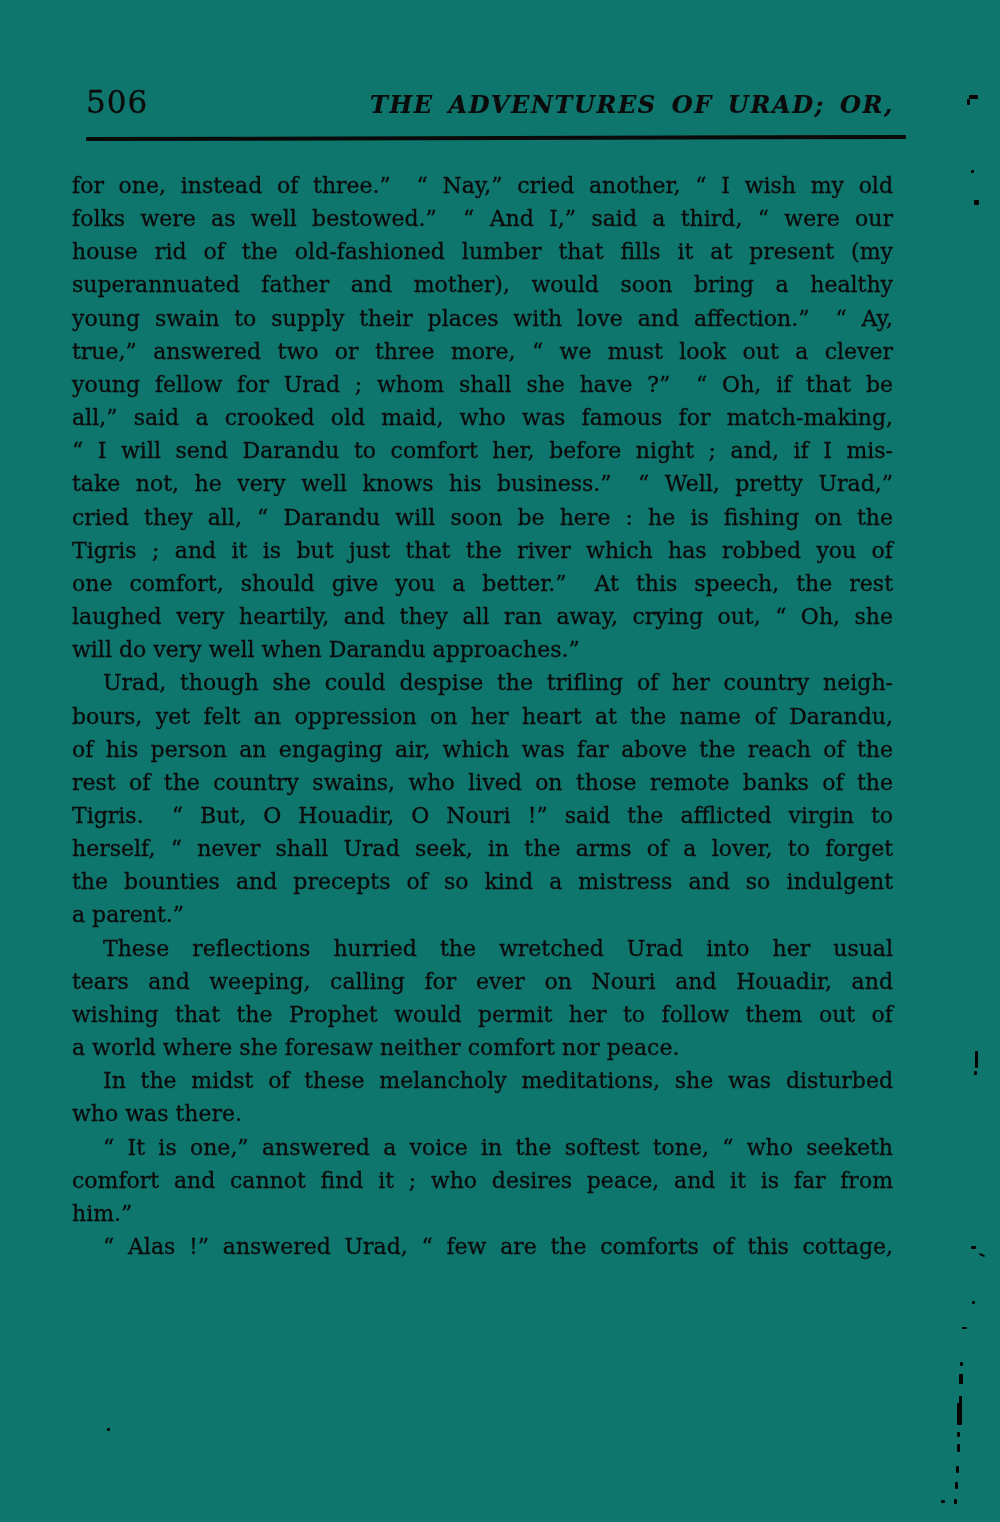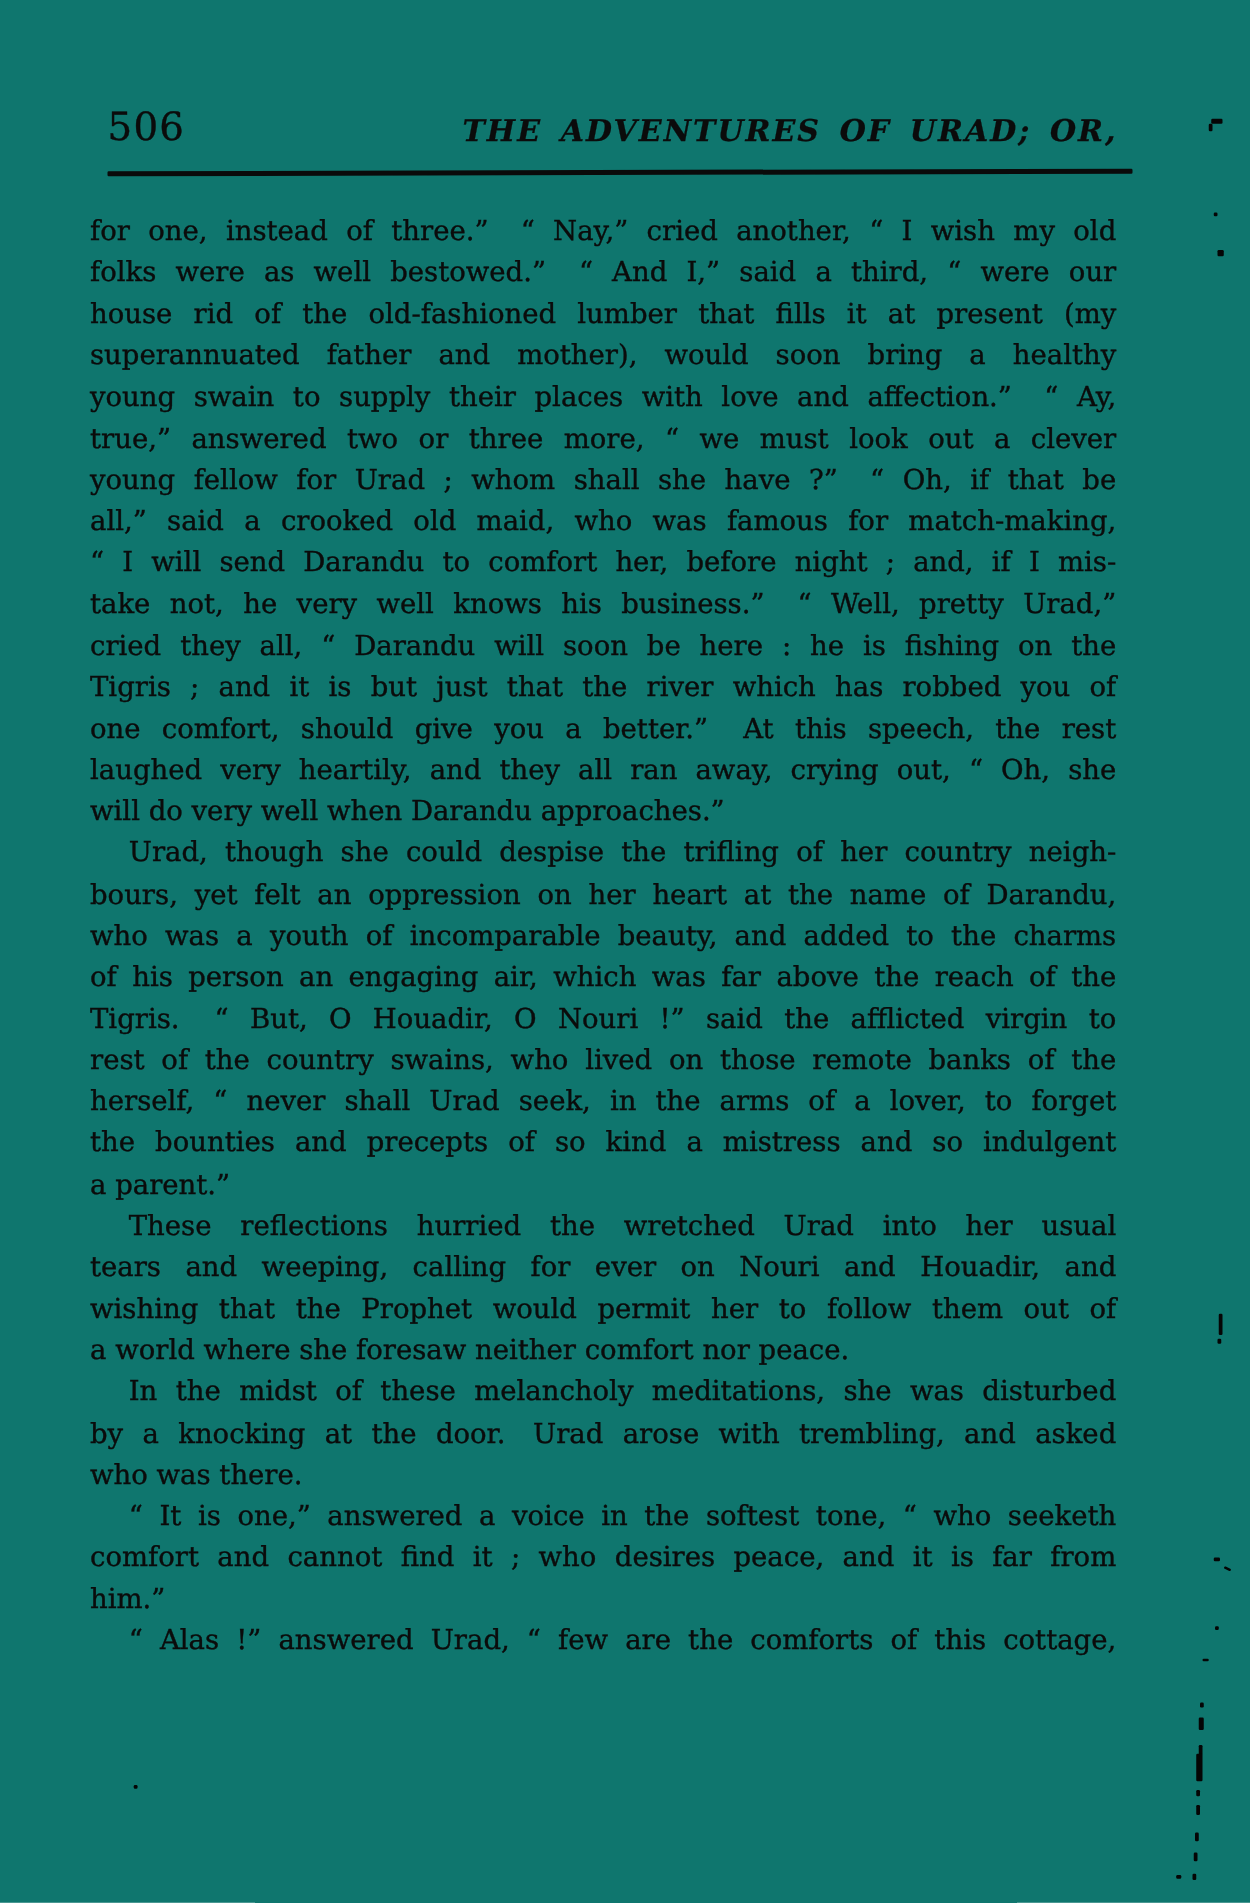--- a/index.html
+++ b/index.html
@@ -60,33 +60,31 @@
     <div class="line">all,” said a crooked old maid, who was famous for match-making,</div>
     <div class="line">“ I will send Darandu to comfort her, before night ; and, if I mis-</div>
     <div class="line">take not, he very well knows his business.”  “ Well, pretty Urad,”</div>
     <div class="line">cried they all, “ Darandu will soon be here : he is fishing on the</div>
     <div class="line">Tigris ; and it is but just that the river which has robbed you of</div>
     <div class="line">one comfort, should give you a better.”  At this speech, the rest</div>
     <div class="line">laughed very heartily, and they all ran away, crying out, “ Oh, she</div>
     <div class="line end">will do very well when Darandu approaches.”</div>
     <div class="line in">Urad, though she could despise the trifling of her country neigh-</div>
     <div class="line">bours, yet felt an oppression on her heart at the name of Darandu,</div>
-    <div class="line">who was a youth of incomparable beauty, and added to the charms</div>
     <div class="line">of his person an engaging air, which was far above the reach of the</div>
+    <div class="line">rest of the country swains, who lived on those remote banks of the</div>
     <div class="line">Tigris.  “ But, O Houadir, O Nouri !” said the afflicted virgin to</div>
-    <div class="line">rest of the country swains, who lived on those remote banks of the</div>
     <div class="line">herself, “ never shall Urad seek, in the arms of a lover, to forget</div>
     <div class="line">the bounties and precepts of so kind a mistress and so indulgent</div>
     <div class="line end">a parent.”</div>
     <div class="line in">These reflections hurried the wretched Urad into her usual</div>
     <div class="line">tears and weeping, calling for ever on Nouri and Houadir, and</div>
     <div class="line">wishing that the Prophet would permit her to follow them out of</div>
     <div class="line end">a world where she foresaw neither comfort nor peace.</div>
     <div class="line in">In the midst of these melancholy meditations, she was disturbed</div>
-    <div class="line">by a knocking at the door.  Urad arose with trembling, and asked</div>
     <div class="line end">who was there.</div>
     <div class="line in">“ It is one,” answered a voice in the softest tone, “ who seeketh</div>
     <div class="line">comfort and cannot find it ; who desires peace, and it is far from</div>
     <div class="line end">him.”</div>
     <div class="line in">“ Alas !” answered Urad, “ few are the comforts of this cottage,</div>
   </section>
 
   <div class="speck" style="left:969px;top:95px;width:9px;height:4px"></div>
   <div class="speck" style="left:967px;top:99px;width:3px;height:6px"></div>
   <div class="speck" style="left:971px;top:170px;width:3px;height:3px"></div>

